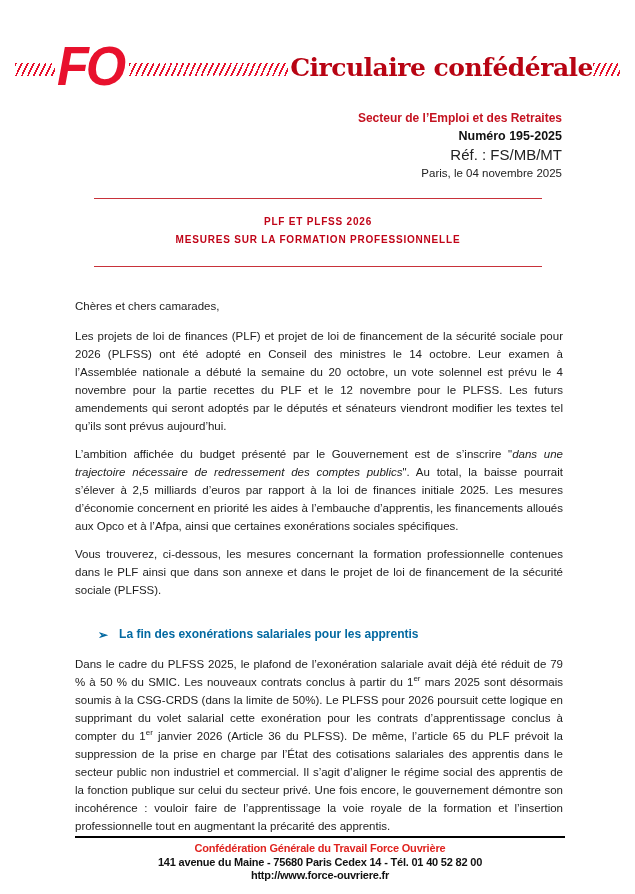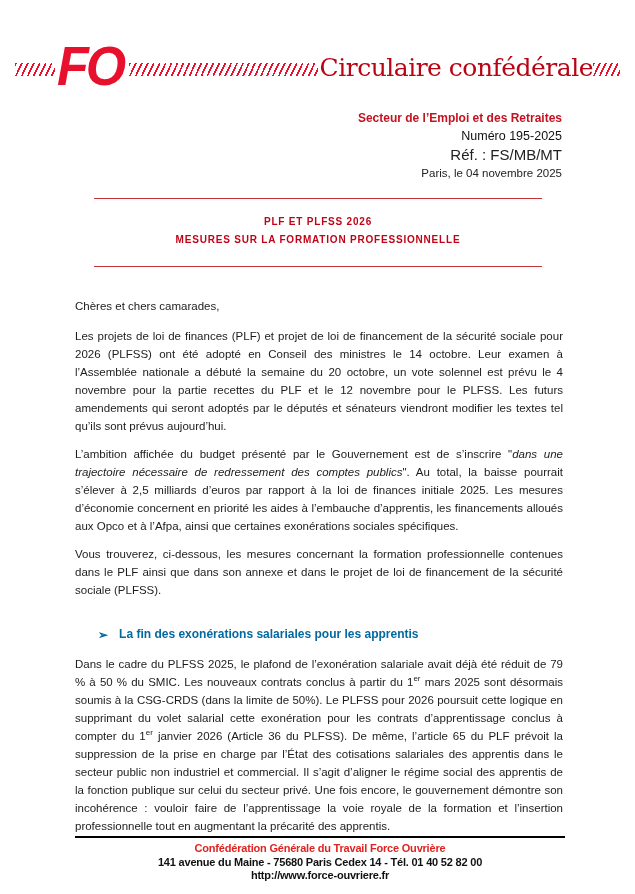--- a/index.html
+++ b/index.html
@@ -35,35 +35,35 @@
     font-size: 52px;
     line-height: 1;
     color: #e8112d;
     letter-spacing: -3px;
     transform: scaleY(1.08);
     padding: 0 4px 6px 2px;
     white-space: nowrap;
   }
   .masthead-title {
     font-family: "DejaVu Serif", serif;
-    font-weight: normal;
+    font-weight: bold;
     font-size: 25px;
     color: #b80413;
     white-space: nowrap;
     letter-spacing: -0.5px;
     padding-bottom: 3px;
   }
   
   .info-block {
     margin: 10px 73px 0 0;
     text-align: right;
     line-height: 1.36;
   }
   .info-sector { color: #c41220; font-weight: bold; font-size: 12px; margin-bottom: 2px; }
-  .info-number { color: #111111; font-weight: normal; font-size: 12.5px; margin-left: 32px; }
+  .info-number { color: #111111; font-weight: bold; font-size: 12.5px; margin-left: 32px; }
   .info-ref    { color: #222222; font-size: 15px; }
   .info-date   { color: #222222; font-size: 11.5px; }
   
   .title-block {
     margin: 17px 93px 0 94px;
     border-top: 1px solid #c8323a;
     border-bottom: 1px solid #c8323a;
     padding: 14px 0 17px 0;
     text-align: center;
   }

